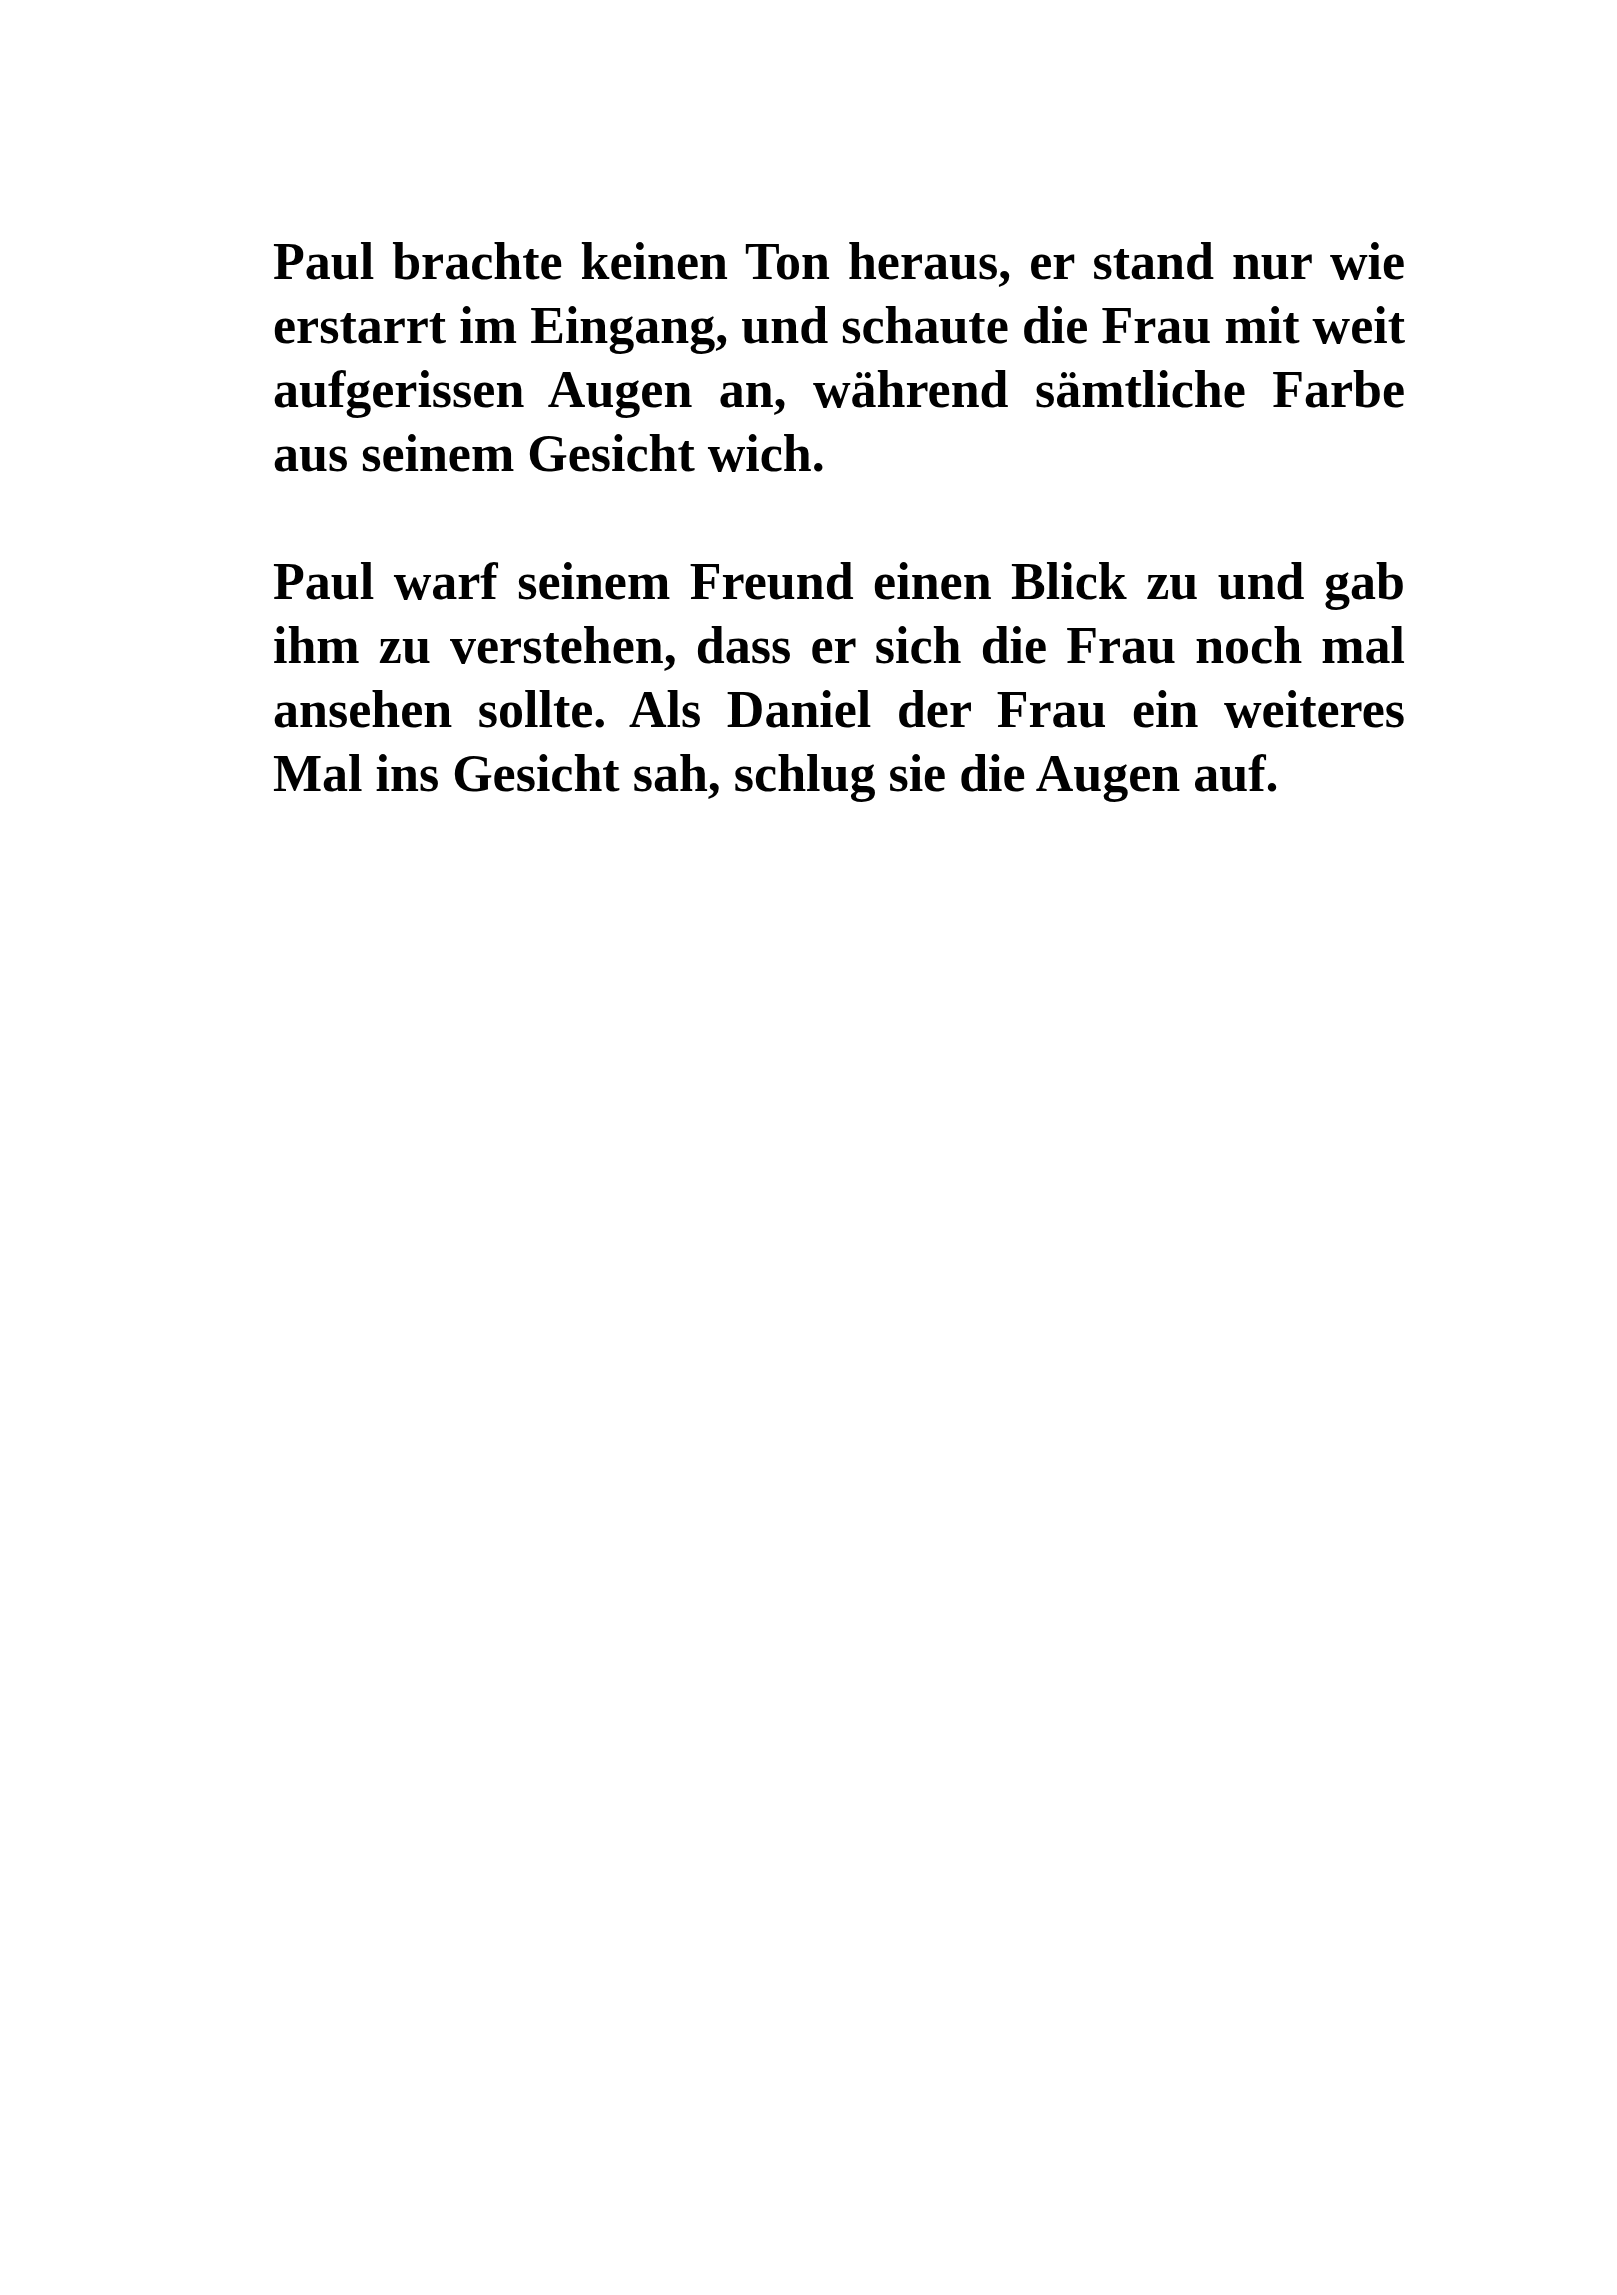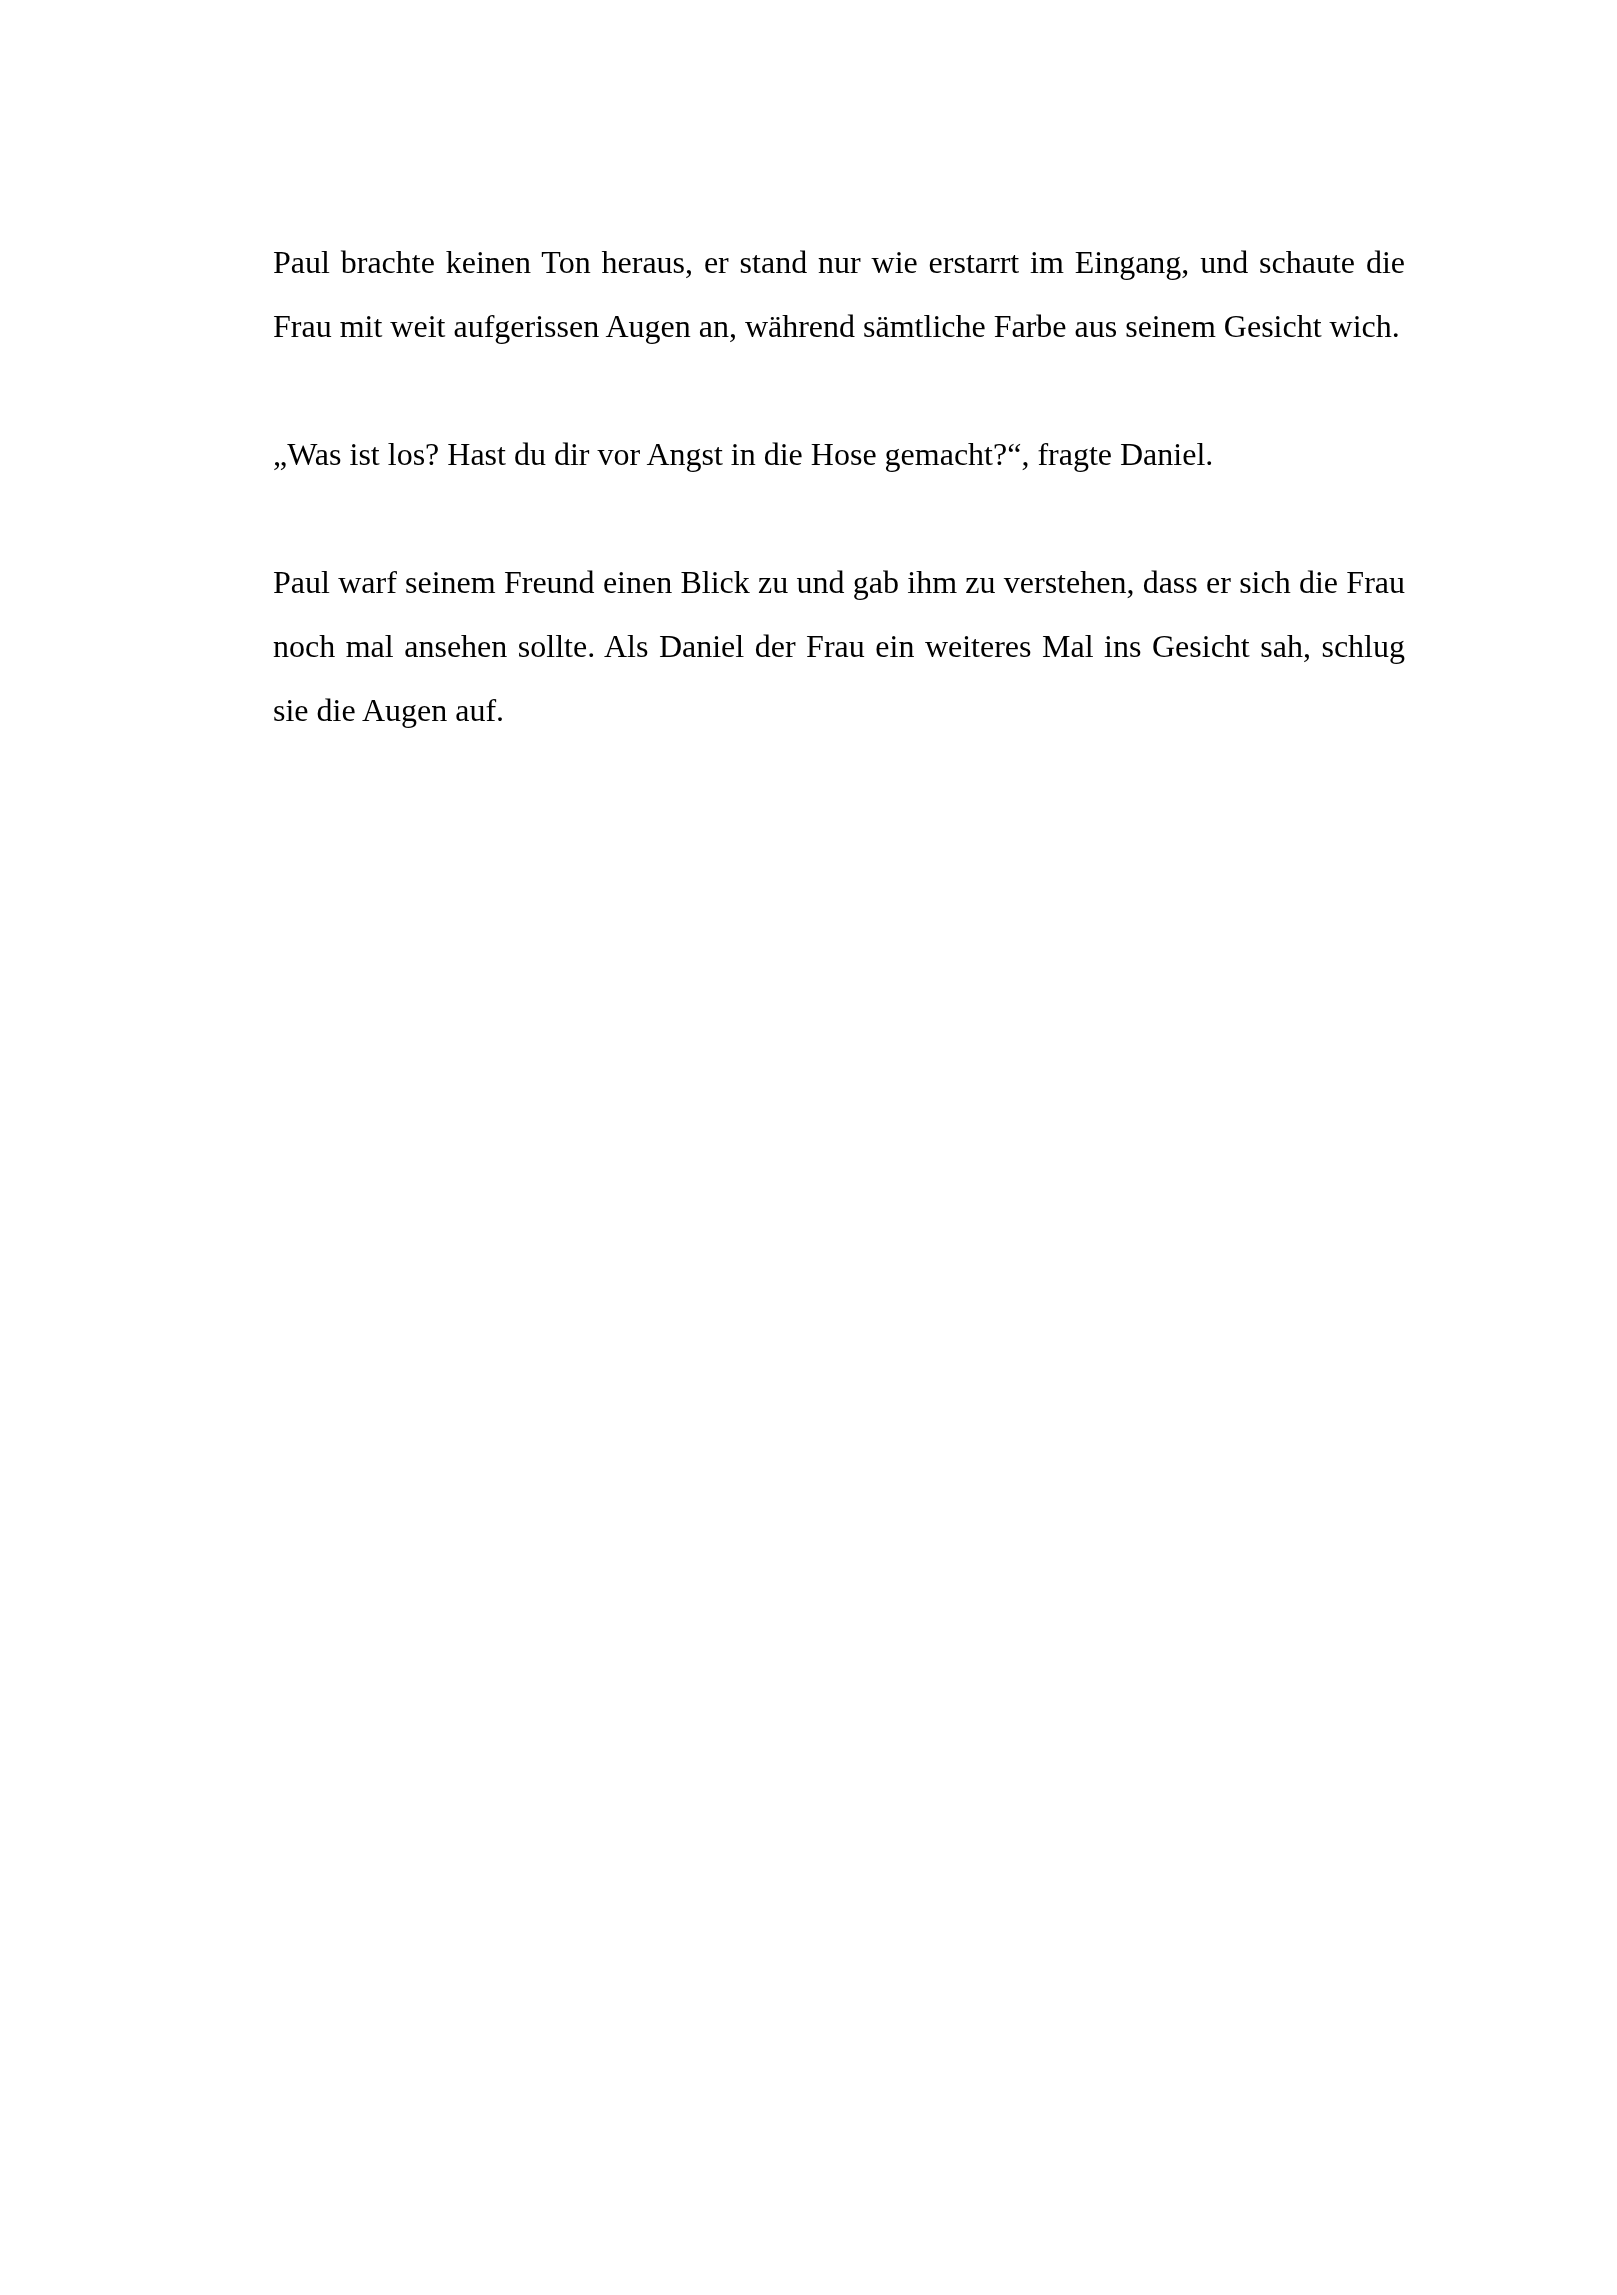--- a/index.html
+++ b/index.html
@@ -14,37 +14,37 @@
     background: #ffffff;
     overflow: hidden;
     font-family: "Liberation Serif", "DejaVu Serif", serif;
     color: #000000;
   }
   .text-block {
     position: absolute;
     left: 273px;
     top: 230px;
     width: 1132px;
-    font-size: 32px;
+    font-size: 52px;
     line-height: 64px;
     text-align: justify;
     hyphens: none;
+    font-weight: bold;
     -webkit-hyphens: none;
   }
   .text-block p {
     margin: 0 0 64px 0;
     padding: 0;
   }
   .text-block p.indented {
     text-indent: 39px;
   }
 </style>
 </head>
 <body>
 
 <div class="page">
   <div class="text-block">
     <p>Paul brachte keinen Ton heraus, er stand nur wie erstarrt im Eingang, und schaute die Frau mit weit aufgerissen Augen an, während sämtliche Farbe aus seinem Gesicht wich.</p>
-    <p>„Was ist los? Hast du dir vor Angst in die Hose gemacht?“, fragte Daniel.</p>
     <p>Paul warf seinem Freund einen Blick zu und gab ihm zu verstehen, dass er sich die Frau noch mal ansehen sollte. Als Daniel der Frau ein weiteres Mal ins Gesicht sah, schlug sie die Augen auf.</p>
   </div>
 </div>
 
 
 </body></html>

